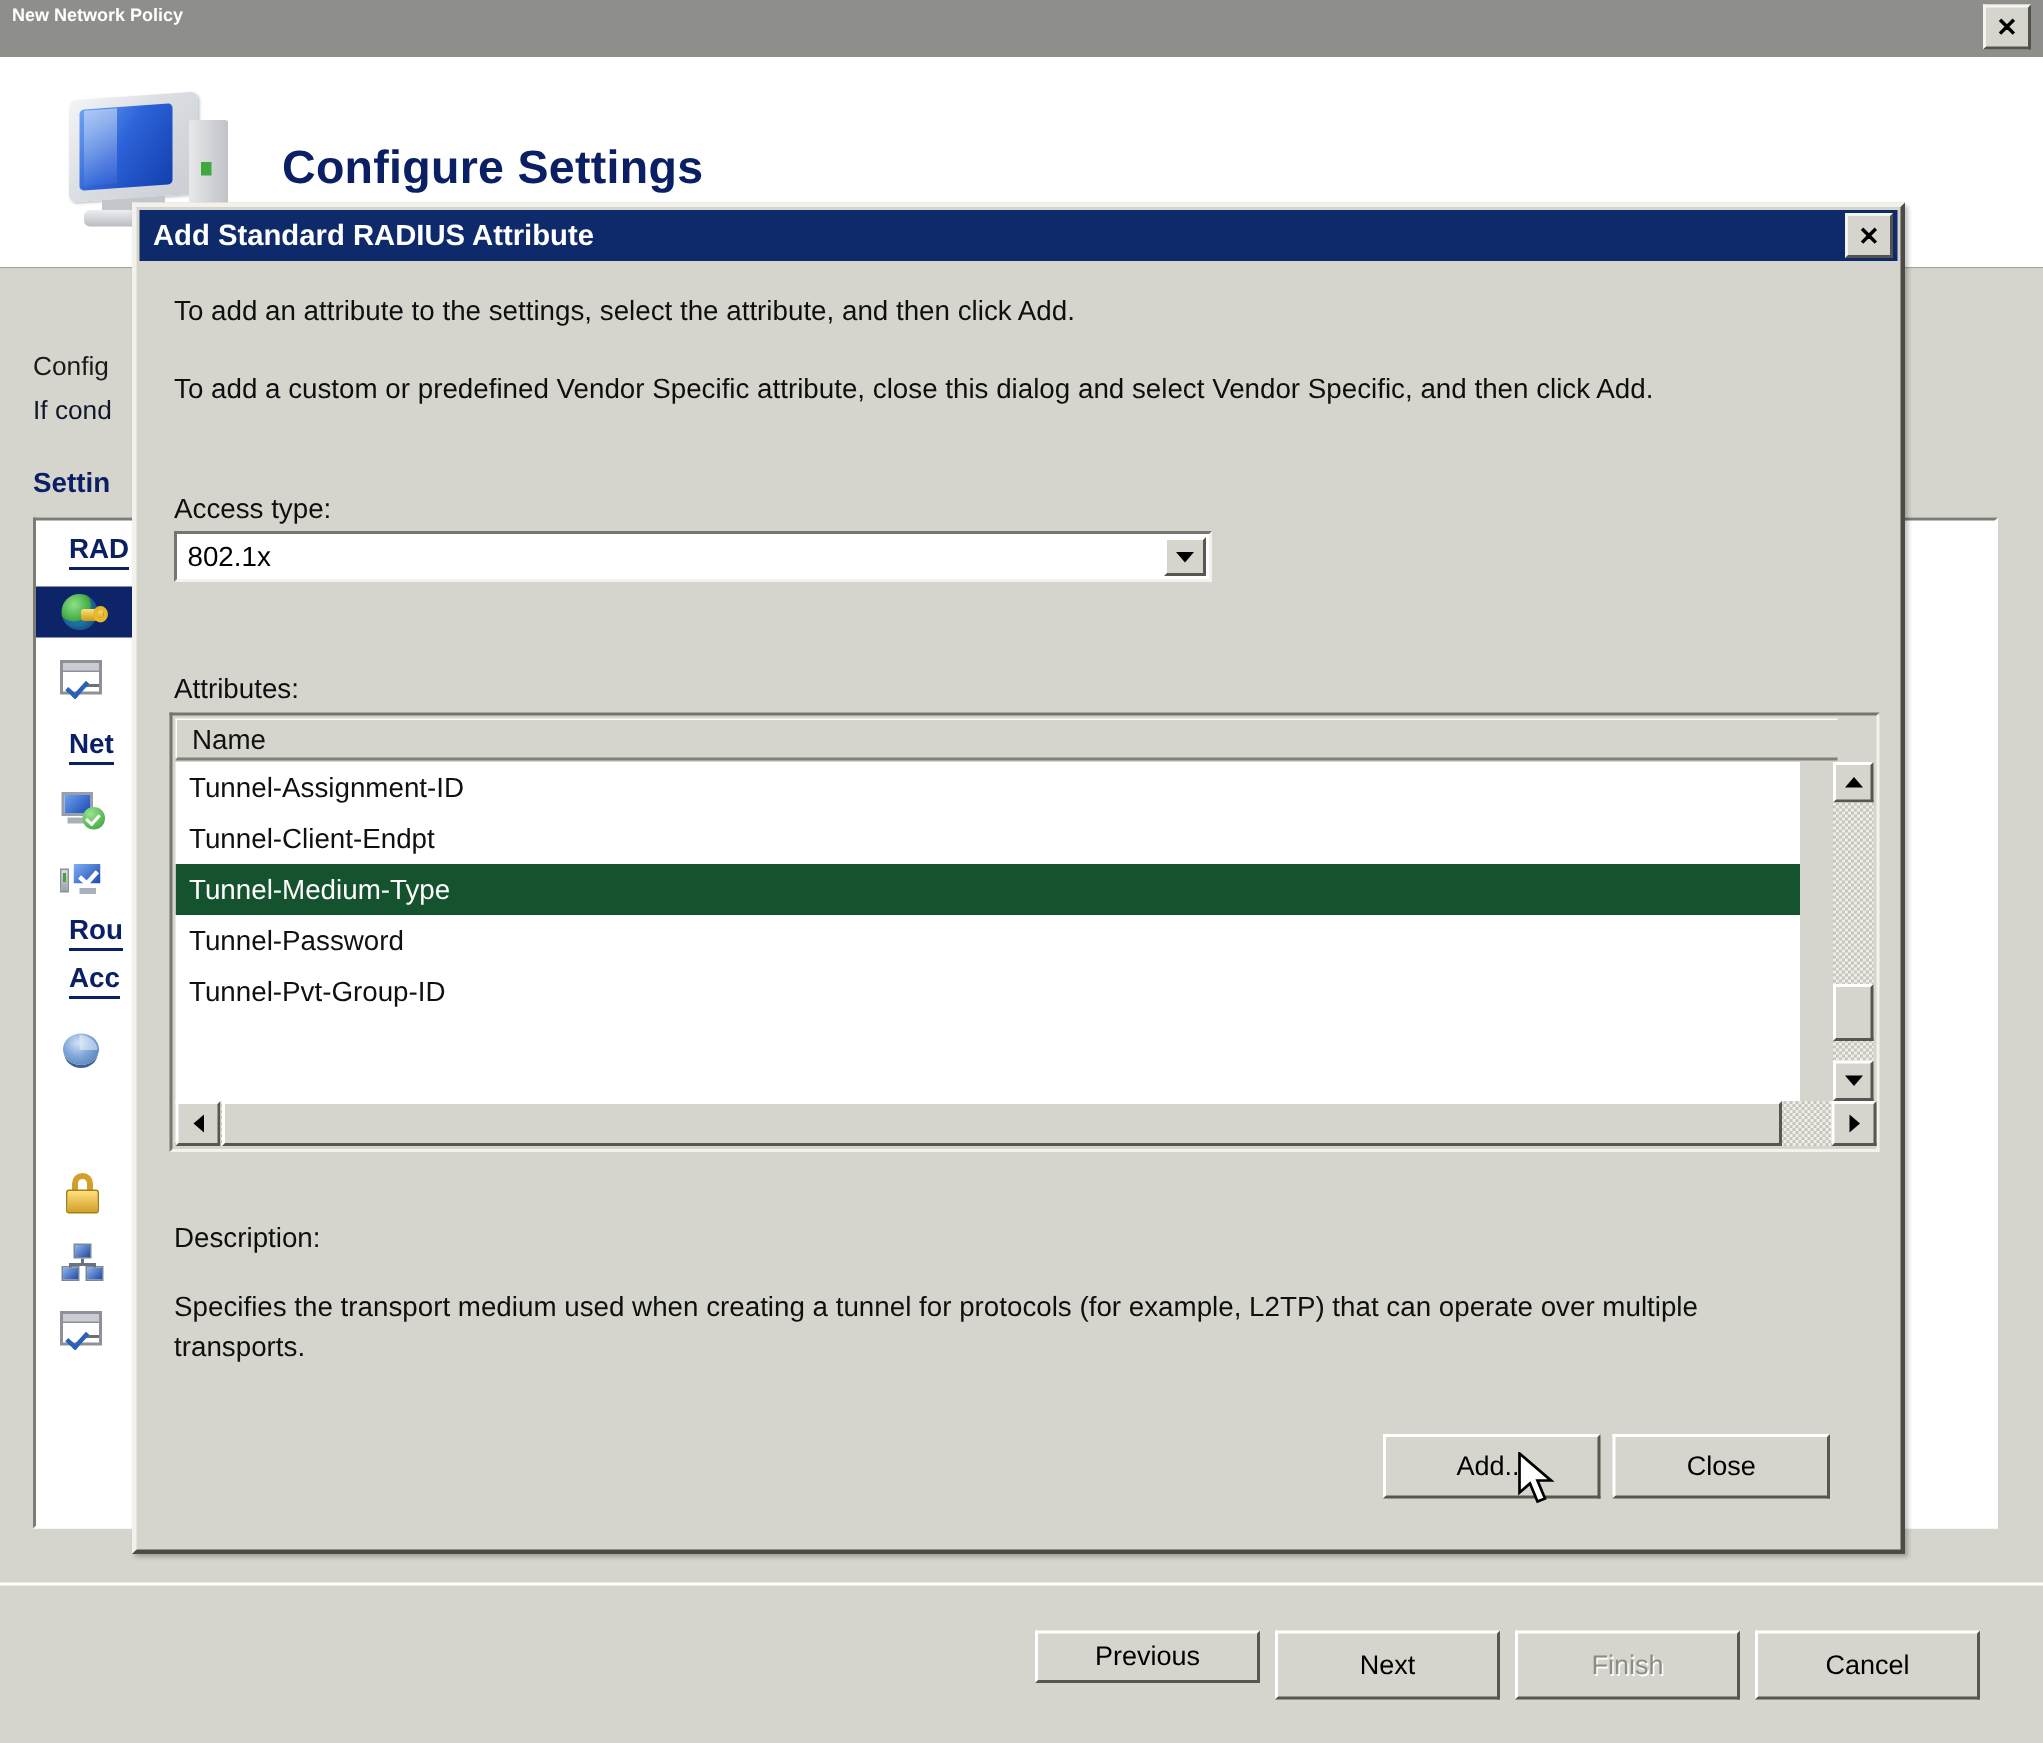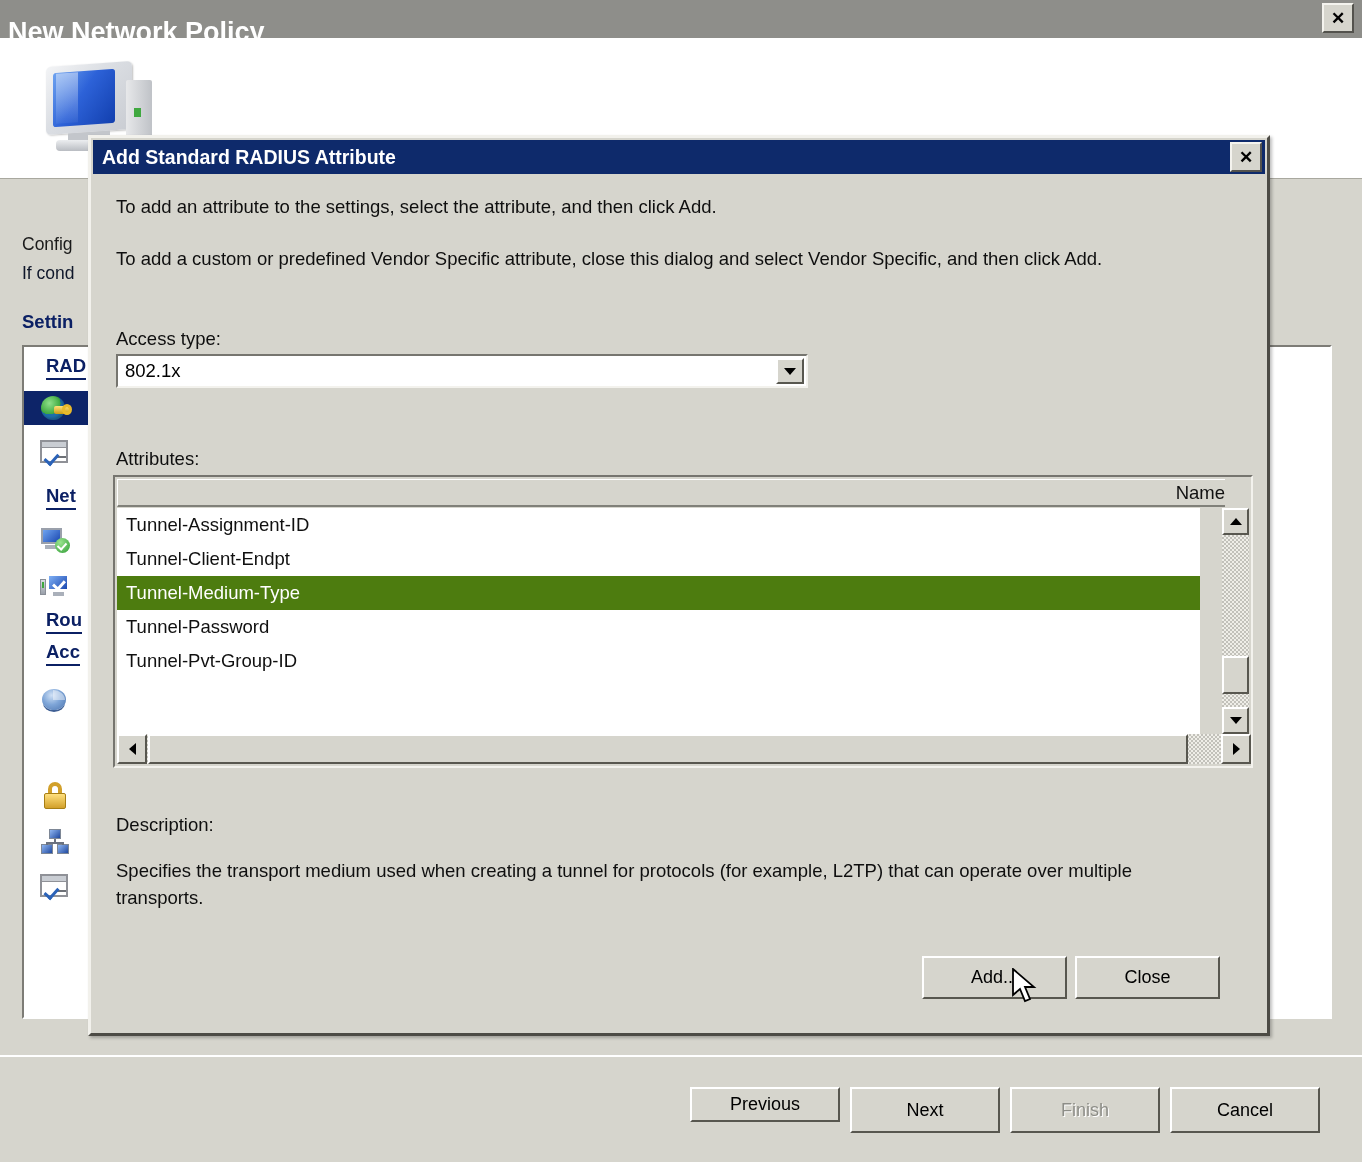--- a/index.html
+++ b/index.html
@@ -24,22 +24,22 @@
     background: #d6d5cd;
   }
   #wizard-titlebar {
     position: absolute;
     left: 0; top: 0;
     width: 1362px; height: 38px;
     background: #8e8e8a;
   }
   #wizard-title-text {
     position: absolute;
-    left: 8px; top: 17px;
-    font-size: 27px;
+    left: 8px; top: 3px;
+    font-size: 12px;
     font-weight: bold;
     color: #ffffff;
     letter-spacing: 0px;
   }
   #wizard-close-btn {
     position: absolute;
     right: 8px; top: 3px;
     width: 28px; height: 26px;
     background: #d6d5cd;
     border-top: 2px solid #f4f3ee;
@@ -438,41 +438,41 @@
   }
   #attributes-header {
     position: absolute;
     left: 2px; top: 2px;
     width: 1108px; height: 28px;
     background: #d6d5cd;
     border-top: 1px solid #ffffff;
     border-left: 1px solid #ffffff;
     border-bottom: 2px solid #808079;
     box-sizing: border-box;
-    display: flex; align-items: center; justify-content: flex-end;
+    display: flex; align-items: center;
   }
   #attributes-header-name {
     margin-left: 10px; font-size: 18.5px; color: #111;
   }
   #attributes-list {
     position: absolute;
     left: 2px; top: 31px;
     width: 1083px; height: 226px;
     background: #ffffff;
     overflow: hidden;
   }
   .attr-row {
     height: 34px;
     display: flex; align-items: center;
     padding-left: 9px;
     font-size: 18.5px;
     color: #101010;
     white-space: nowrap;
   }
-  .attr-row.selected { background: #4d7c0f; color: #ffffff; }
+  .attr-row.selected { background: #14532d; color: #ffffff; }
 
   
   #attr-vscroll {
     position: absolute;
     right: 2px; top: 31px;
     width: 27px; height: 226px;
     background: #d6d5cd;
   }
   #attr-vscroll .track {
     position: absolute; left: 0; top: 27px; right: 0; bottom: 27px;
@@ -583,20 +583,21 @@
   <div id="wizard-header">
     <div id="wizard-header-icon">
       <div class="mon-screen"></div>
       <div class="mon-glass"></div>
       <div class="mon-glass-hl"></div>
       <div class="tower"></div>
       <div class="tower-led"></div>
       <div class="mon-stand"></div>
       <div class="mon-base"></div>
     </div>
+    <div id="wizard-header-title">Configure Settings</div>
     <div id="wizard-header-desc">NPS applies settings to the connection request if all of the network policy conditions and constraints for the policy</div>
   </div>
 
   <div id="wizard-body">
     <div id="wizard-body-line1">Config</div>
     <div id="wizard-body-line2">If cond</div>
     <div id="wizard-settings-label">Settin</div>
 
     <div id="settings-tree">
 

